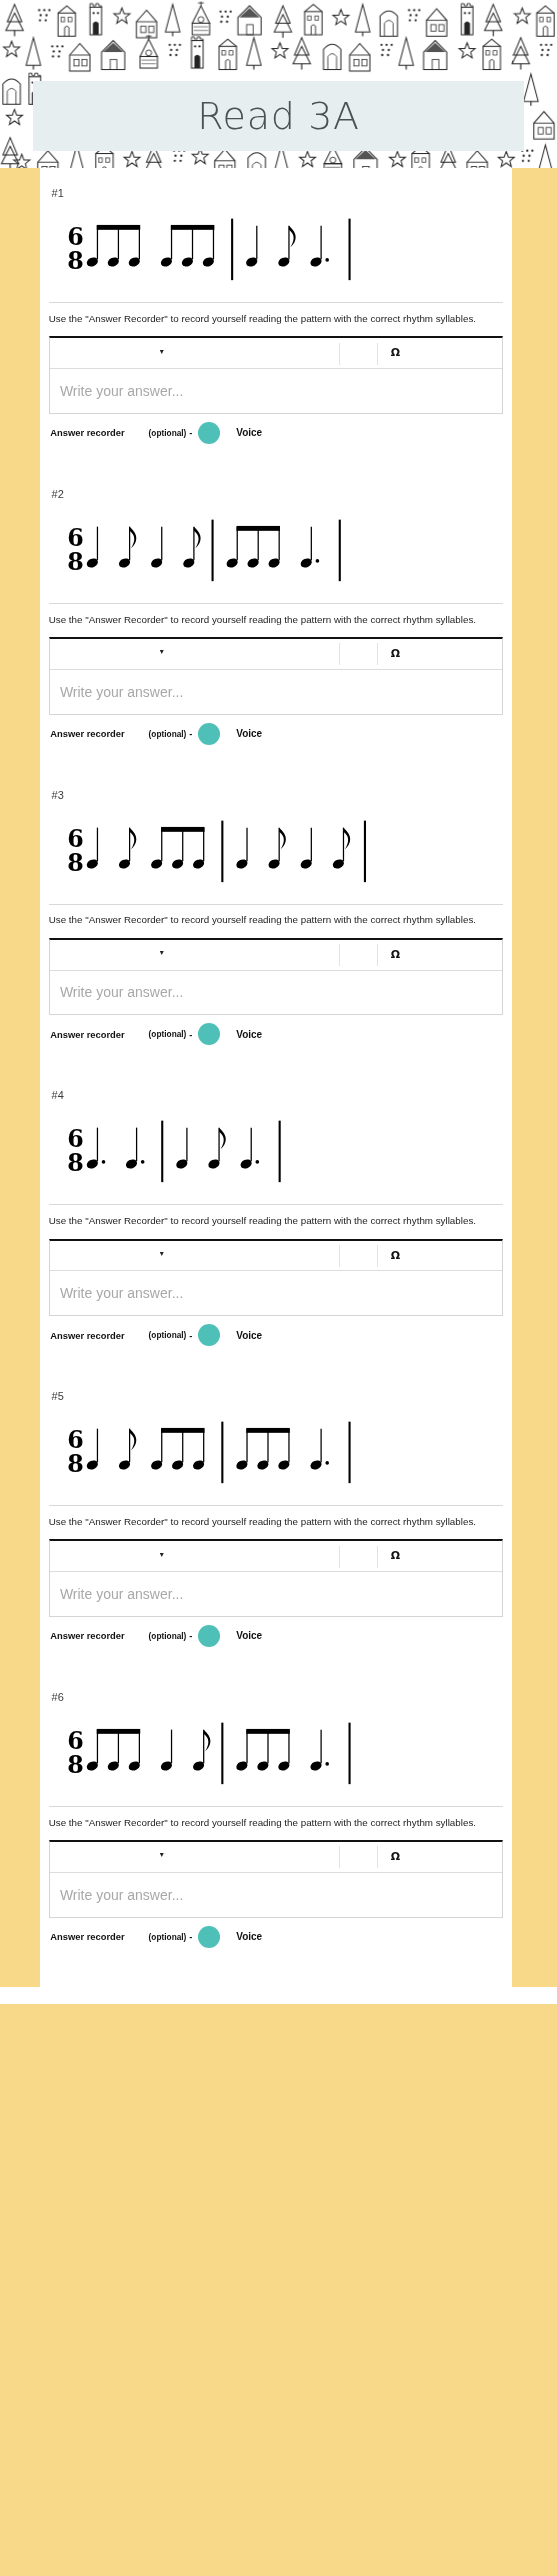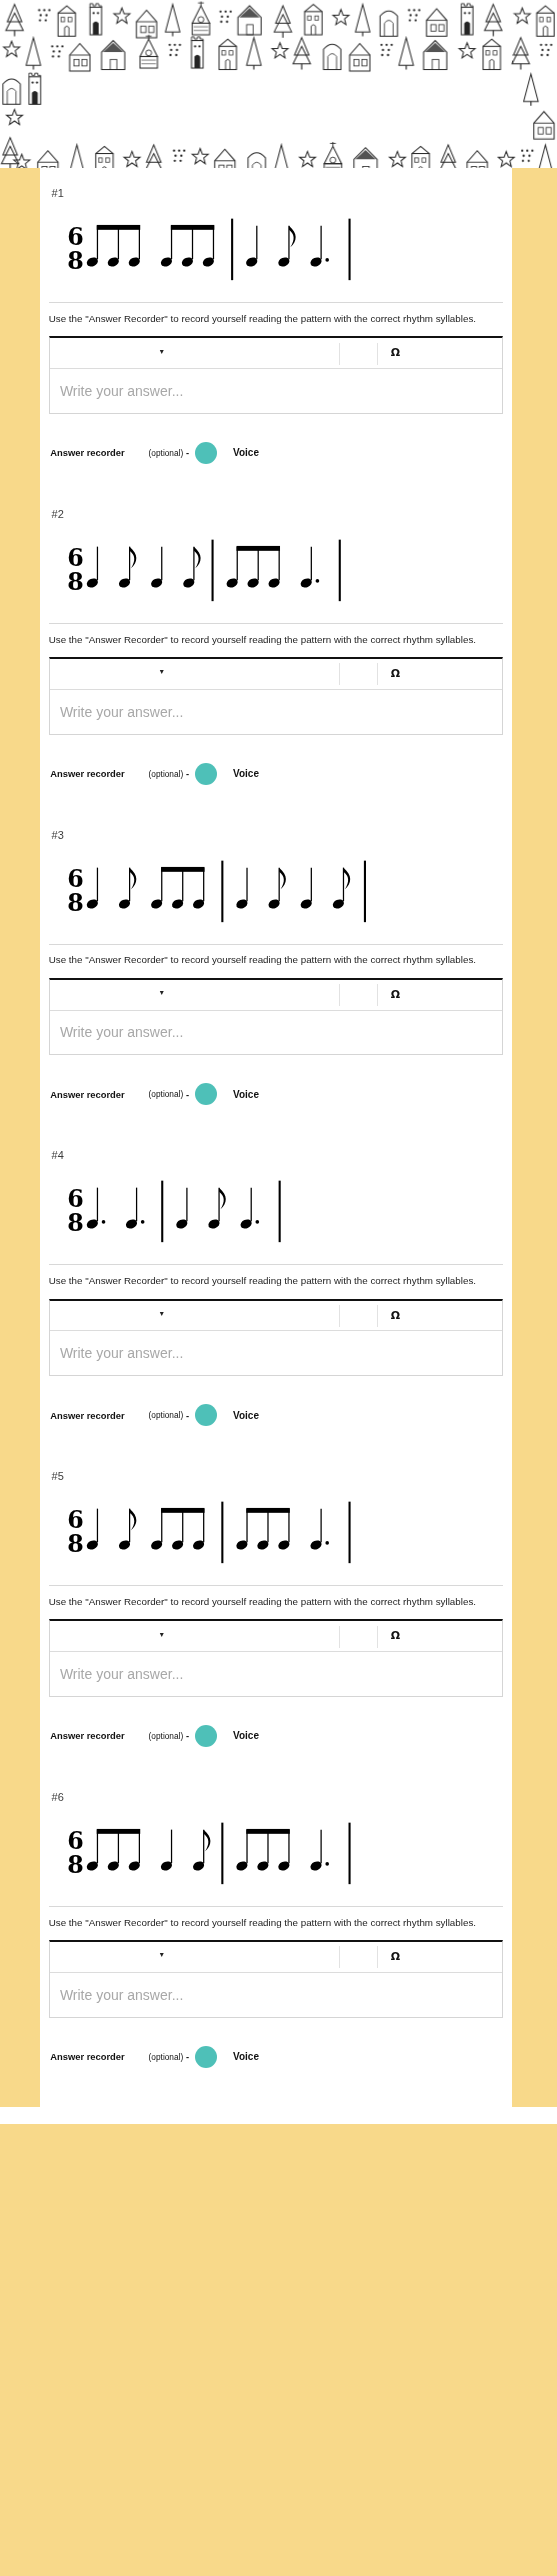--- a/index.html
+++ b/index.html
@@ -43,23 +43,23 @@
   .tb-caret { position:absolute; left:110px; top:9.4px; font-size:8px; color:#222; line-height:1; }
   .tb-div { position:absolute; top:4.4px; width:0.7px; height:22px; background:#e2e2e2; }
   .tb-div.d1 { left:289px; }
   .tb-div.d2 { left:327px; }
   .tb-omega { position:absolute; left:341px; top:8px; font-size:11px; font-weight:bold; color:#111;
               font-family:"DejaVu Sans", sans-serif; }
   .tb-rule { position:absolute; left:0; right:0; bottom:0; height:0.7px; background:#dcdcdc; }
   .answer-area { height:44px; display:flex; align-items:center; padding:0 10.2px; }
   .answer-ph { color:#a8a8a8; font-size:14px; }
 
-  .recorder-row { display:flex; align-items:center; margin-top:28px; padding-left:1.5px; }
+  .recorder-row { display:flex; align-items:center; margin-top:8px; padding-left:1.5px; }
   .rec-label { font-size:9.4px; font-weight:bold; color:#111; }
-  .rec-opt { font-size:8.3px; font-weight:normal; color:#111; margin-left:2.9px;padding-left:21px; }
+  .rec-opt { font-size:8.3px; font-weight:bold; color:#111; margin-left:2.9px;padding-left:21px; }
   .rec-dash { font-size:9.4px; font-weight:bold; color:#111; margin:0 5.8px 0 2.9px; }
   .rec-circle { width:22px; height:22px; border-radius:50%; background:#4ec0b8; flex:0 0 auto; }
   .rec-voice { font-size:10px; font-weight:bold; color:#111; margin-left:16px; }
 
   .spacer { height:25px; }
   .tail { height:17.4px; background:#ffffff; }
 </style>
 </head>
 <body>
 
@@ -200,20 +200,23 @@
         <use href="#star" x="536" y="208"></use>
         <use href="#house2" x="566" y="200"></use>
         <use href="#tree" x="606" y="198"></use>
         <use href="#house1" x="644" y="202"></use>
         <use href="#star" x="686" y="208"></use>
         <use href="#dots" x="718" y="206"></use>
         <use href="#pine" x="742" y="198"></use>
       </g>
     </svg>
 
+    <div class="title-strip">
+      <div class="title-text">Read 3A</div>
+    </div>
   </div>
 
   <div class="sheet">
     <div class="inner" id="questions-root">
         <div class="q-block">
     <div class="q-num">#1</div>
     <div class="notation-wrap"><svg viewBox="0 0 640 108" width="100%" height="78" preserveAspectRatio="xMinYMid meet">
               <text x="16" y="50" font-family="DejaVu Serif, serif" font-size="34" font-weight="bold" fill="#000">6</text>
               <text x="16" y="84" font-family="DejaVu Serif, serif" font-size="34" font-weight="bold" fill="#000">8</text>
               <ellipse cx="52" cy="74" rx="8.2" ry="6.2" transform="rotate(-22 52 74)" fill="#000" stroke="#000" stroke-width="0"></ellipse>

